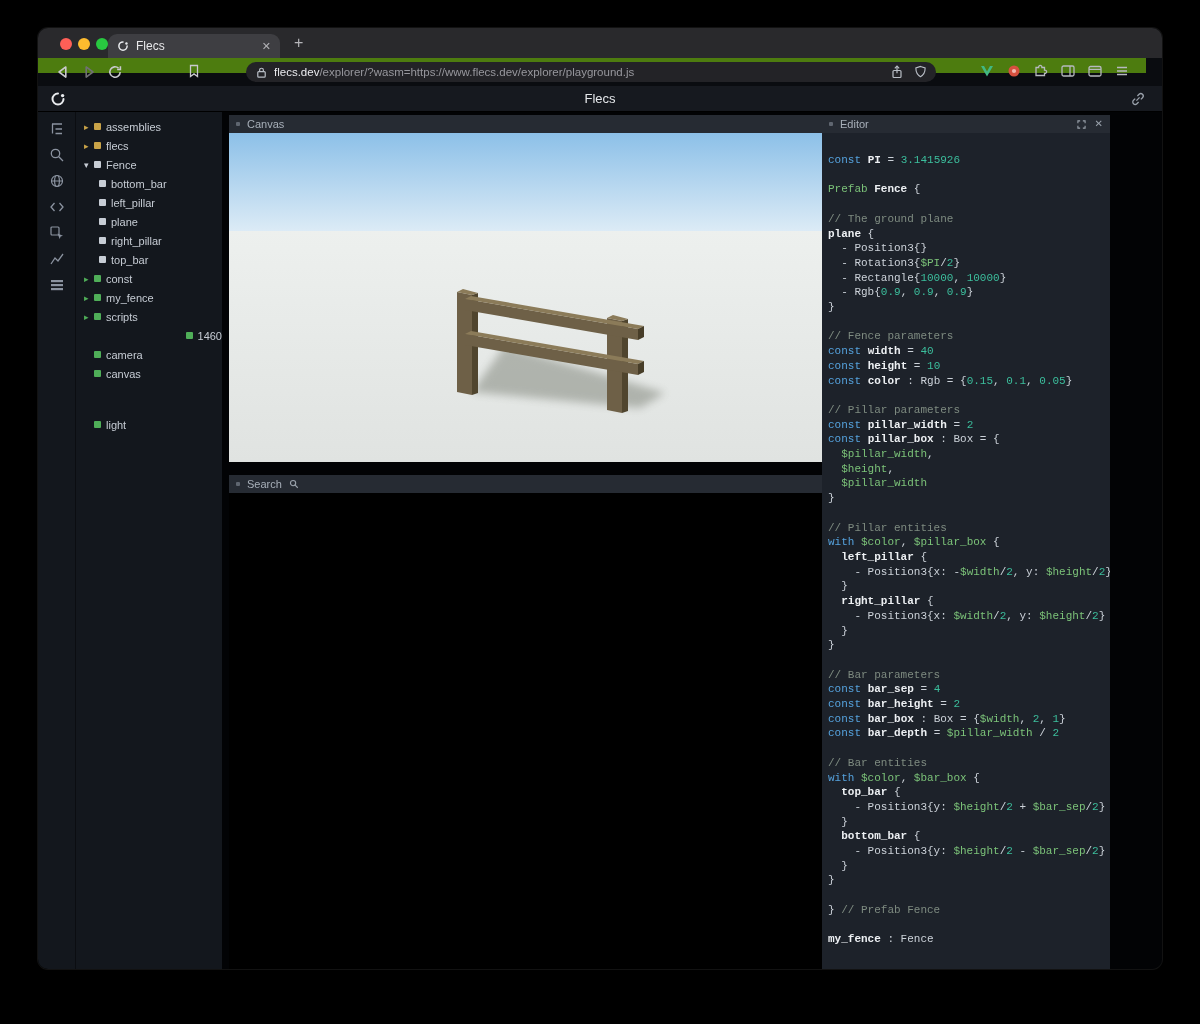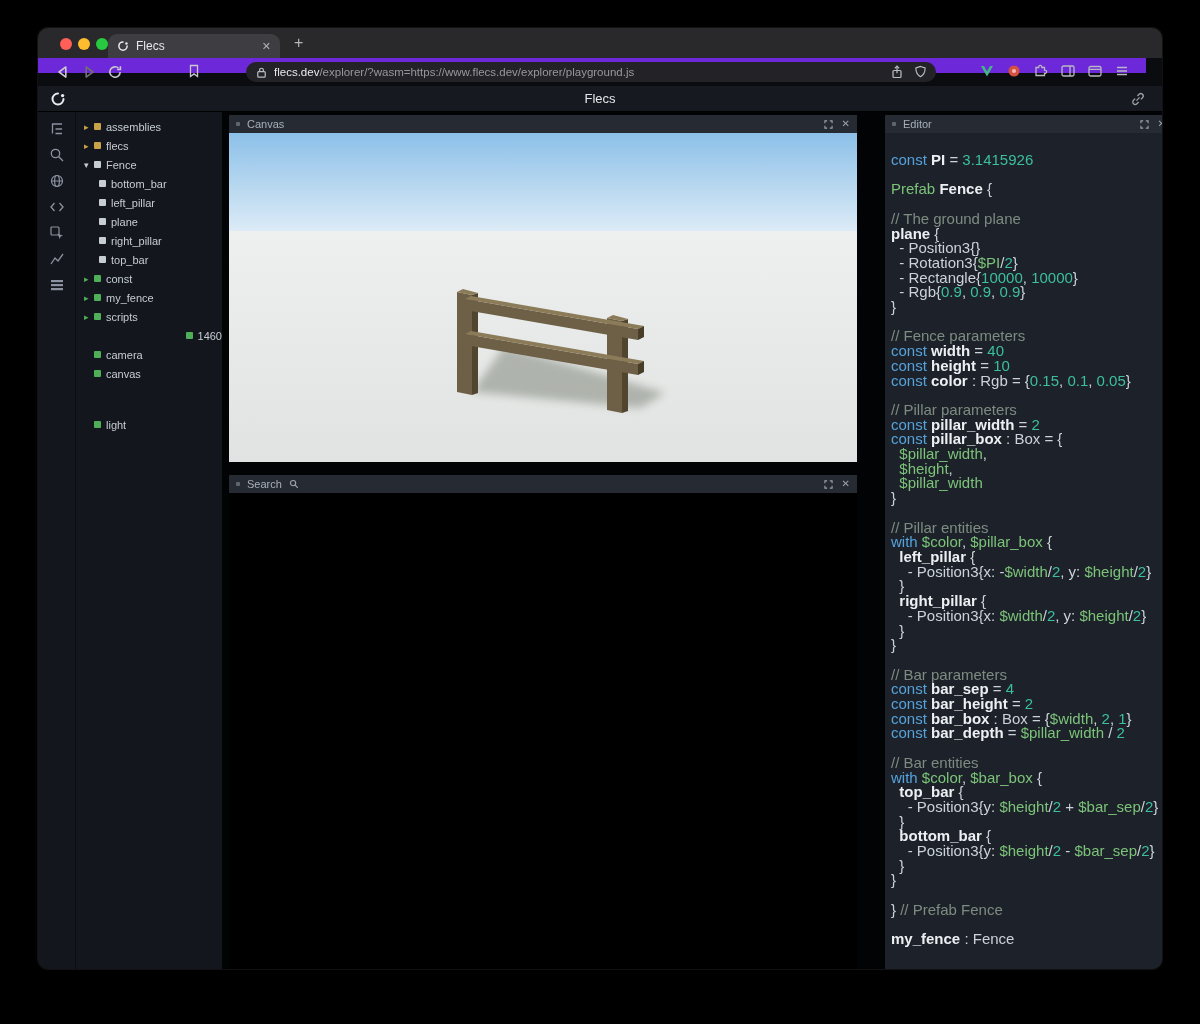--- a/index.html
+++ b/index.html
@@ -8,21 +8,21 @@
   .window{position:absolute;left:38px;top:28px;width:1124px;height:941px;background:#0a0c10;border-radius:10px;overflow:hidden;box-shadow:0 0 0 1px rgba(255,255,255,.07),0 24px 70px rgba(0,0,0,.7)}
 
   
   .tabstrip{position:absolute;left:0;top:0;right:0;height:30px;background:#29292c}
   .dot{position:absolute;top:10px;width:12px;height:12px;border-radius:50%}
   .dot.red{left:22px;background:#ff5f57}.dot.yellow{left:40px;background:#febc2e}.dot.green{left:58px;background:#28c840}
   .tab{position:absolute;left:70px;top:6px;width:172px;height:24px;background:#3e3e42;border-radius:9px 9px 0 0;display:flex;align-items:center;padding:0 9px;gap:7px}
   .tab-title{font-size:12px;color:#e8e8ea;flex:1}
   .tab-close{color:#b2b2b6;font-size:11px;cursor:default}
   .newtab{position:absolute;left:256px;top:5px;color:#b5b5b9;font-size:16px;line-height:20px}
-  .navbar{position:absolute;left:0;top:30px;right:16px;height:15px;background:#6d28d9}
+  .navbar{position:absolute;left:0;top:30px;right:16px;height:15px;background:#4d7c0f}
   .nbtn{position:absolute;top:5px;width:18px;height:18px;color:#c9c9cd}
   .nbtn.dim{color:#707074}
   .urlbar{position:absolute;left:208px;top:4px;width:690px;height:20px;background:#232327;border-radius:10px;display:flex;align-items:center;padding:0 9px;gap:6px}
   .url{font-size:11.5px;white-space:nowrap;overflow:hidden}
   .url-domain{color:#eaeaee}.url-rest{color:#97979d}
   .urlbar .right{margin-left:auto;display:flex;gap:10px;align-items:center;color:#b9bec6}
   .rcluster{position:absolute;top:5px;right:0;display:flex;gap:9px;align-items:center;padding-right:14px}
   .rcluster .rbtn{width:18px;height:18px;color:#b6b9bf}
 
   
@@ -43,23 +43,23 @@
 
   .panel{position:absolute;display:flex;flex-direction:column;background:#1d222a;overflow:hidden}
   .phead{flex:0 0 18px;height:18px;background:#262b33;display:flex;align-items:center;padding:0 7px;gap:7px}
   .pdot{width:4px;height:4px;background:#5f6670;border-radius:1px;flex:0 0 4px}
   .ptitle{font-size:11px;color:#a7afb9}
   .pbtns{margin-left:auto;display:flex;gap:9px;align-items:center;color:#9aa2ac}
   .pclose{font-size:10px;color:#9aa2ac;line-height:10px}
   .canvas-panel{left:191px;top:3px;width:628px;height:347px}
   .search-panel{left:191px;top:363px;width:628px;height:494px}
   .search-body{flex:1;background:#000}
-  .editor-panel{left:847px;top:3px;width:288px;height:854px}
+  .editor-panel{left:784px;top:3px;width:288px;height:854px}
   .editor-code{flex:1;background:#1d222a;padding:20px 0 0 6px;overflow:hidden}
-  .cl{font-family:Liberation Sans, sans-serif;font-size:15px;line-height:14.7px;white-space:pre;color:#ccd2d9}
+  .cl{font-family:Liberation Mono, monospace;font-size:11px;line-height:14.7px;white-space:pre;color:#ccd2d9}
   .t-k{color:var(--kw)}
   .t-b{color:#edf0f3;font-weight:bold}
   .t-n{color:var(--num)}
   .t-v{color:var(--var)}
   .t-c{color:var(--comment)}
   .t-p{color:#ccd2d9}
   .mini-search{color:#9aa2ac}
 </style>
 </head>
 <body>

